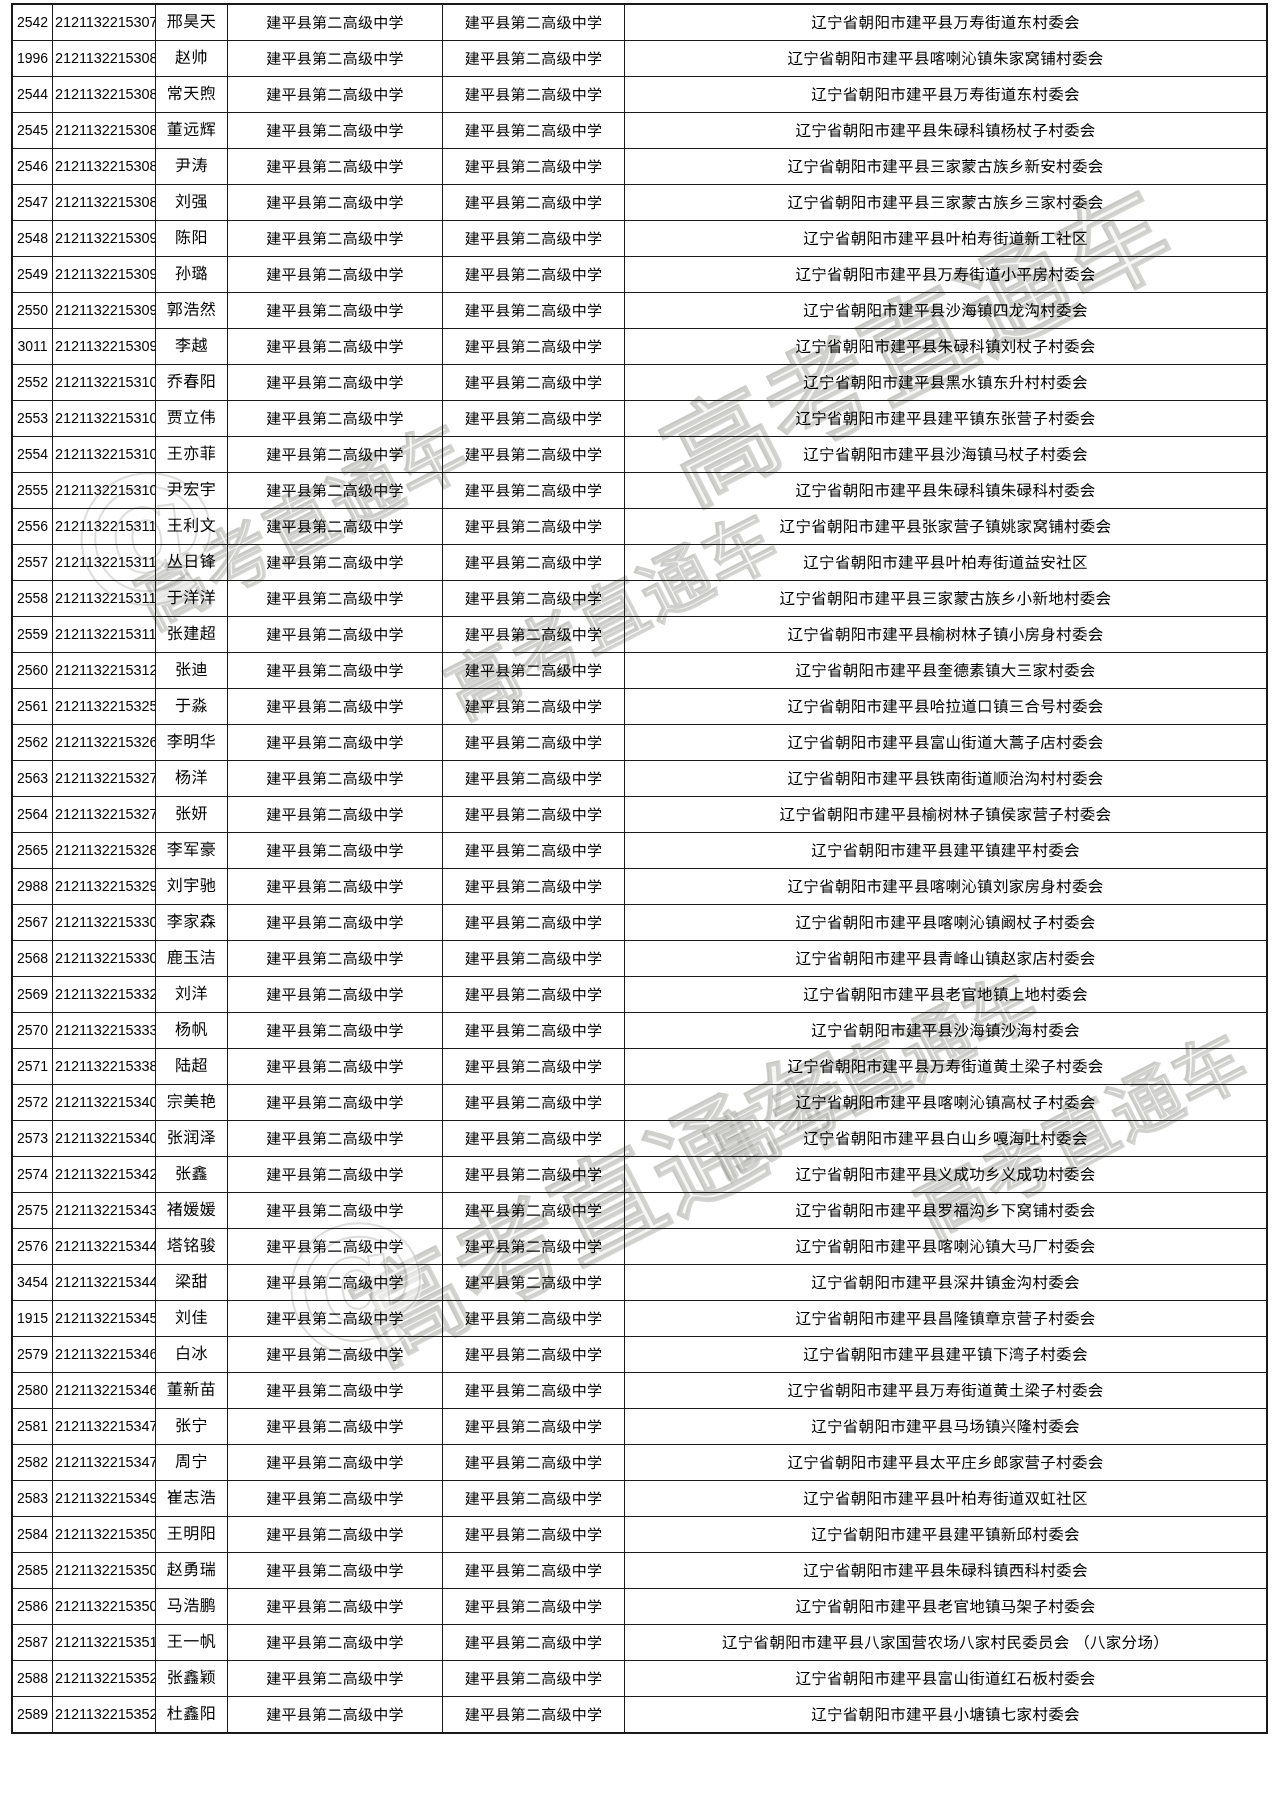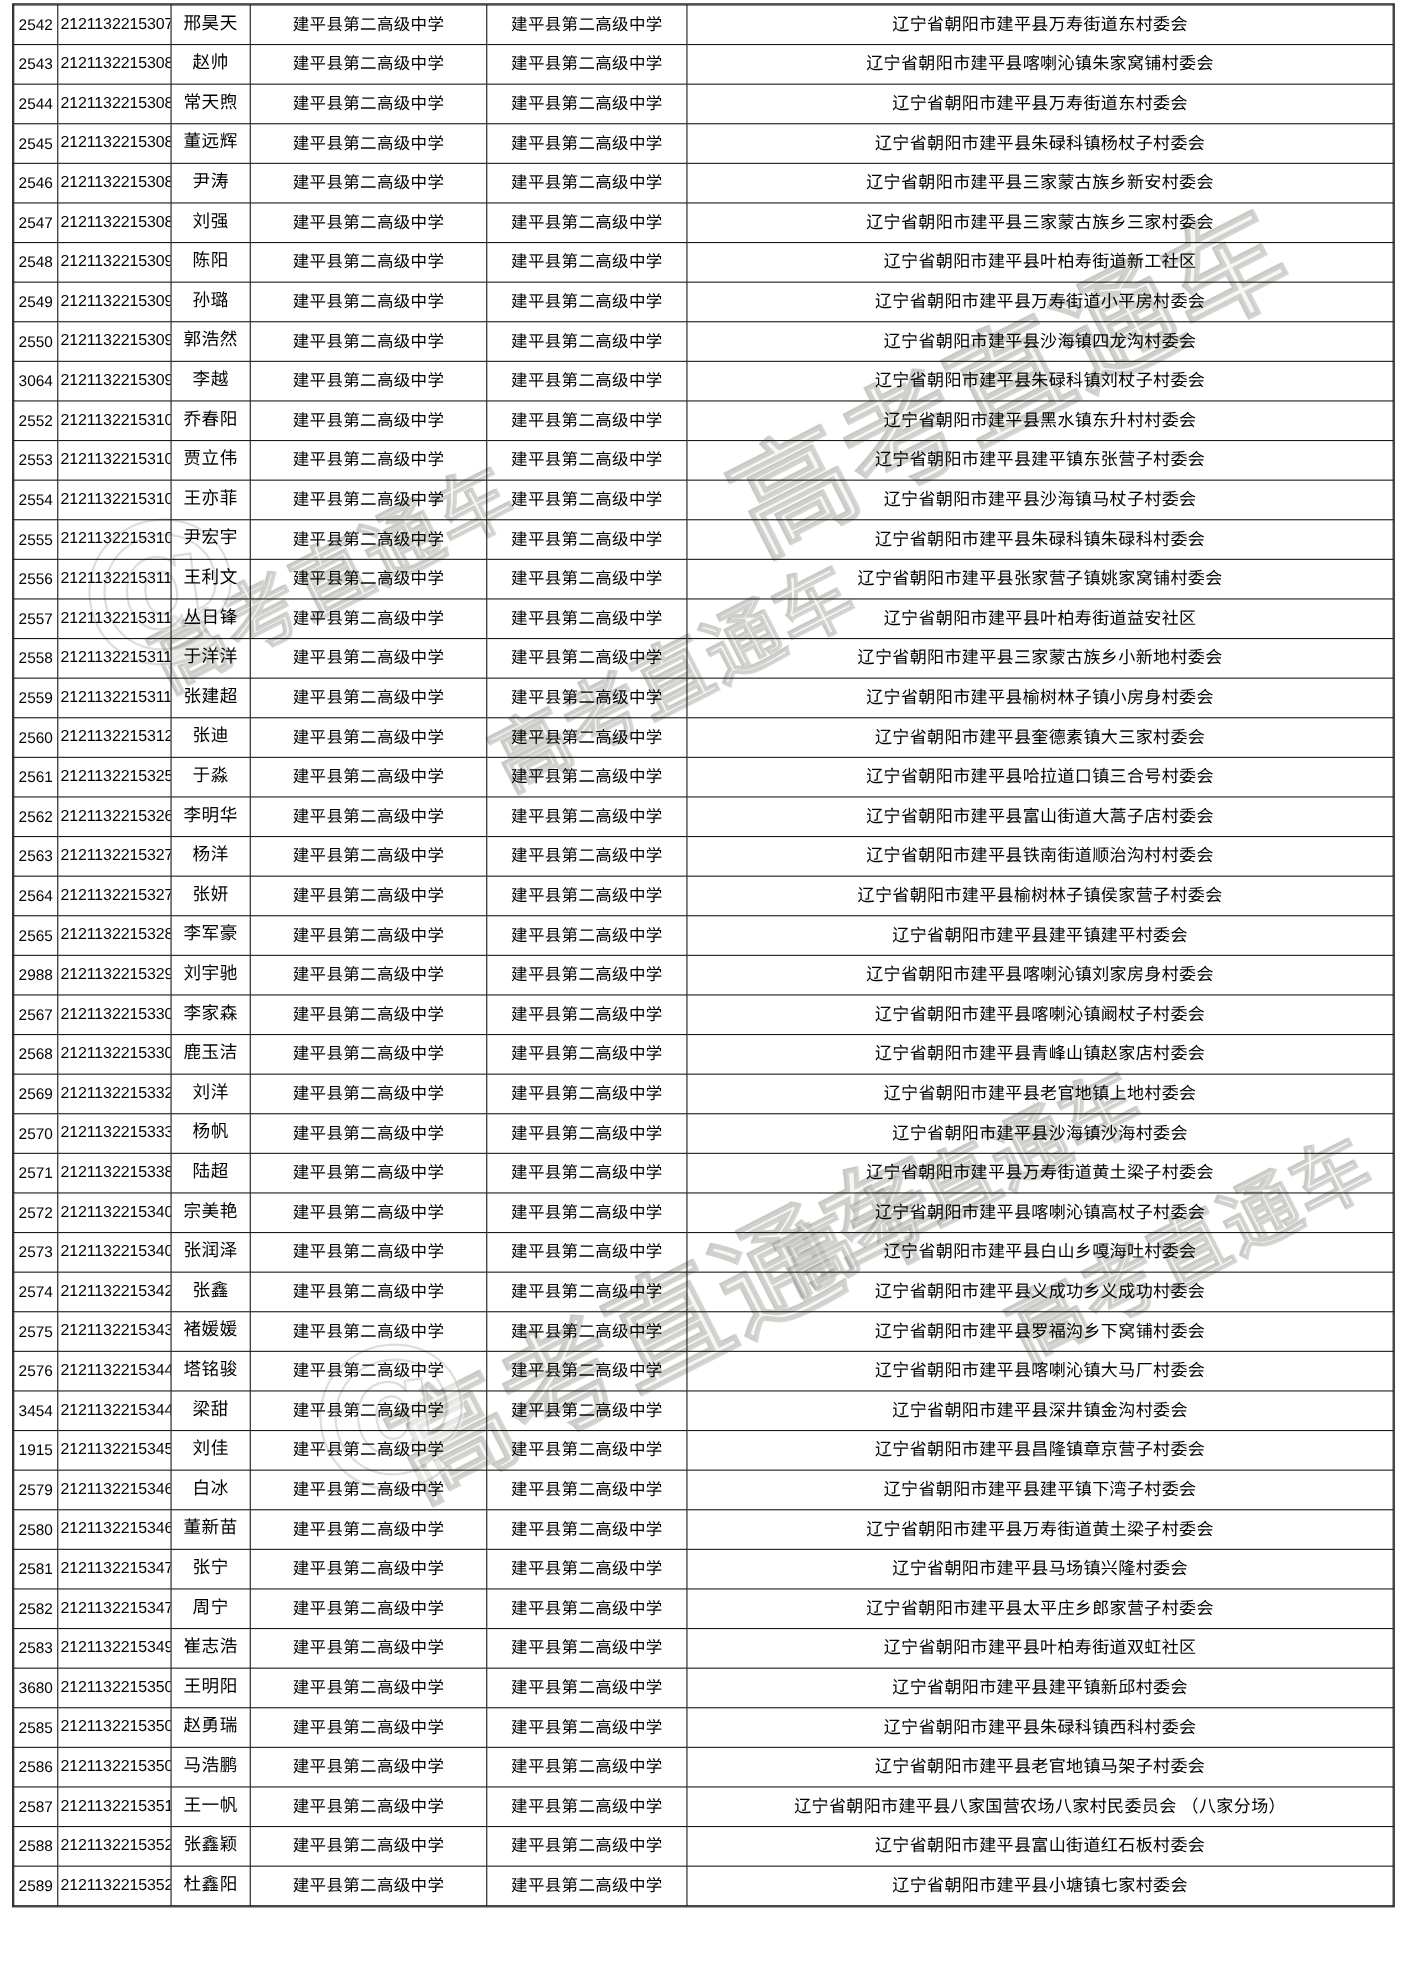--- a/index.html
+++ b/index.html
@@ -118,21 +118,21 @@
     <tbody id="roster-body">
         <tr>
           <td class="seq">2542</td>
           <td class="id">21211322153079</td>
           <td class="name">邢昊天</td>
           <td class="school">建平县第二高级中学</td>
           <td class="exam">建平县第二高级中学</td>
           <td class="addr">辽宁省朝阳市建平县万寿街道东村委会</td>
         </tr>
         <tr>
-          <td class="seq">2543</td>
+          <td class="seq">1996</td>
           <td class="id">21211322153080</td>
           <td class="name">赵帅</td>
           <td class="school">建平县第二高级中学</td>
           <td class="exam">建平县第二高级中学</td>
           <td class="addr">辽宁省朝阳市建平县喀喇沁镇朱家窝铺村委会</td>
         </tr>
         <tr>
           <td class="seq">2544</td>
           <td class="id">21211322153081</td>
           <td class="name">常天煦</td>
@@ -182,21 +182,21 @@
         </tr>
         <tr>
           <td class="seq">2550</td>
           <td class="id">21211322153098</td>
           <td class="name">郭浩然</td>
           <td class="school">建平县第二高级中学</td>
           <td class="exam">建平县第二高级中学</td>
           <td class="addr">辽宁省朝阳市建平县沙海镇四龙沟村委会</td>
         </tr>
         <tr>
-          <td class="seq">3064</td>
+          <td class="seq">3011</td>
           <td class="id">21211322153099</td>
           <td class="name">李越</td>
           <td class="school">建平县第二高级中学</td>
           <td class="exam">建平县第二高级中学</td>
           <td class="addr">辽宁省朝阳市建平县朱碌科镇刘杖子村委会</td>
         </tr>
         <tr>
           <td class="seq">2552</td>
           <td class="id">21211322153102</td>
           <td class="name">乔春阳</td>
@@ -446,21 +446,21 @@
         </tr>
         <tr>
           <td class="seq">2583</td>
           <td class="id">21211322153498</td>
           <td class="name">崔志浩</td>
           <td class="school">建平县第二高级中学</td>
           <td class="exam">建平县第二高级中学</td>
           <td class="addr">辽宁省朝阳市建平县叶柏寿街道双虹社区</td>
         </tr>
         <tr>
-          <td class="seq">3680</td>
+          <td class="seq">2584</td>
           <td class="id">21211322153503</td>
           <td class="name">王明阳</td>
           <td class="school">建平县第二高级中学</td>
           <td class="exam">建平县第二高级中学</td>
           <td class="addr">辽宁省朝阳市建平县建平镇新邱村委会</td>
         </tr>
         <tr>
           <td class="seq">2585</td>
           <td class="id">21211322153506</td>
           <td class="name">赵勇瑞</td>

